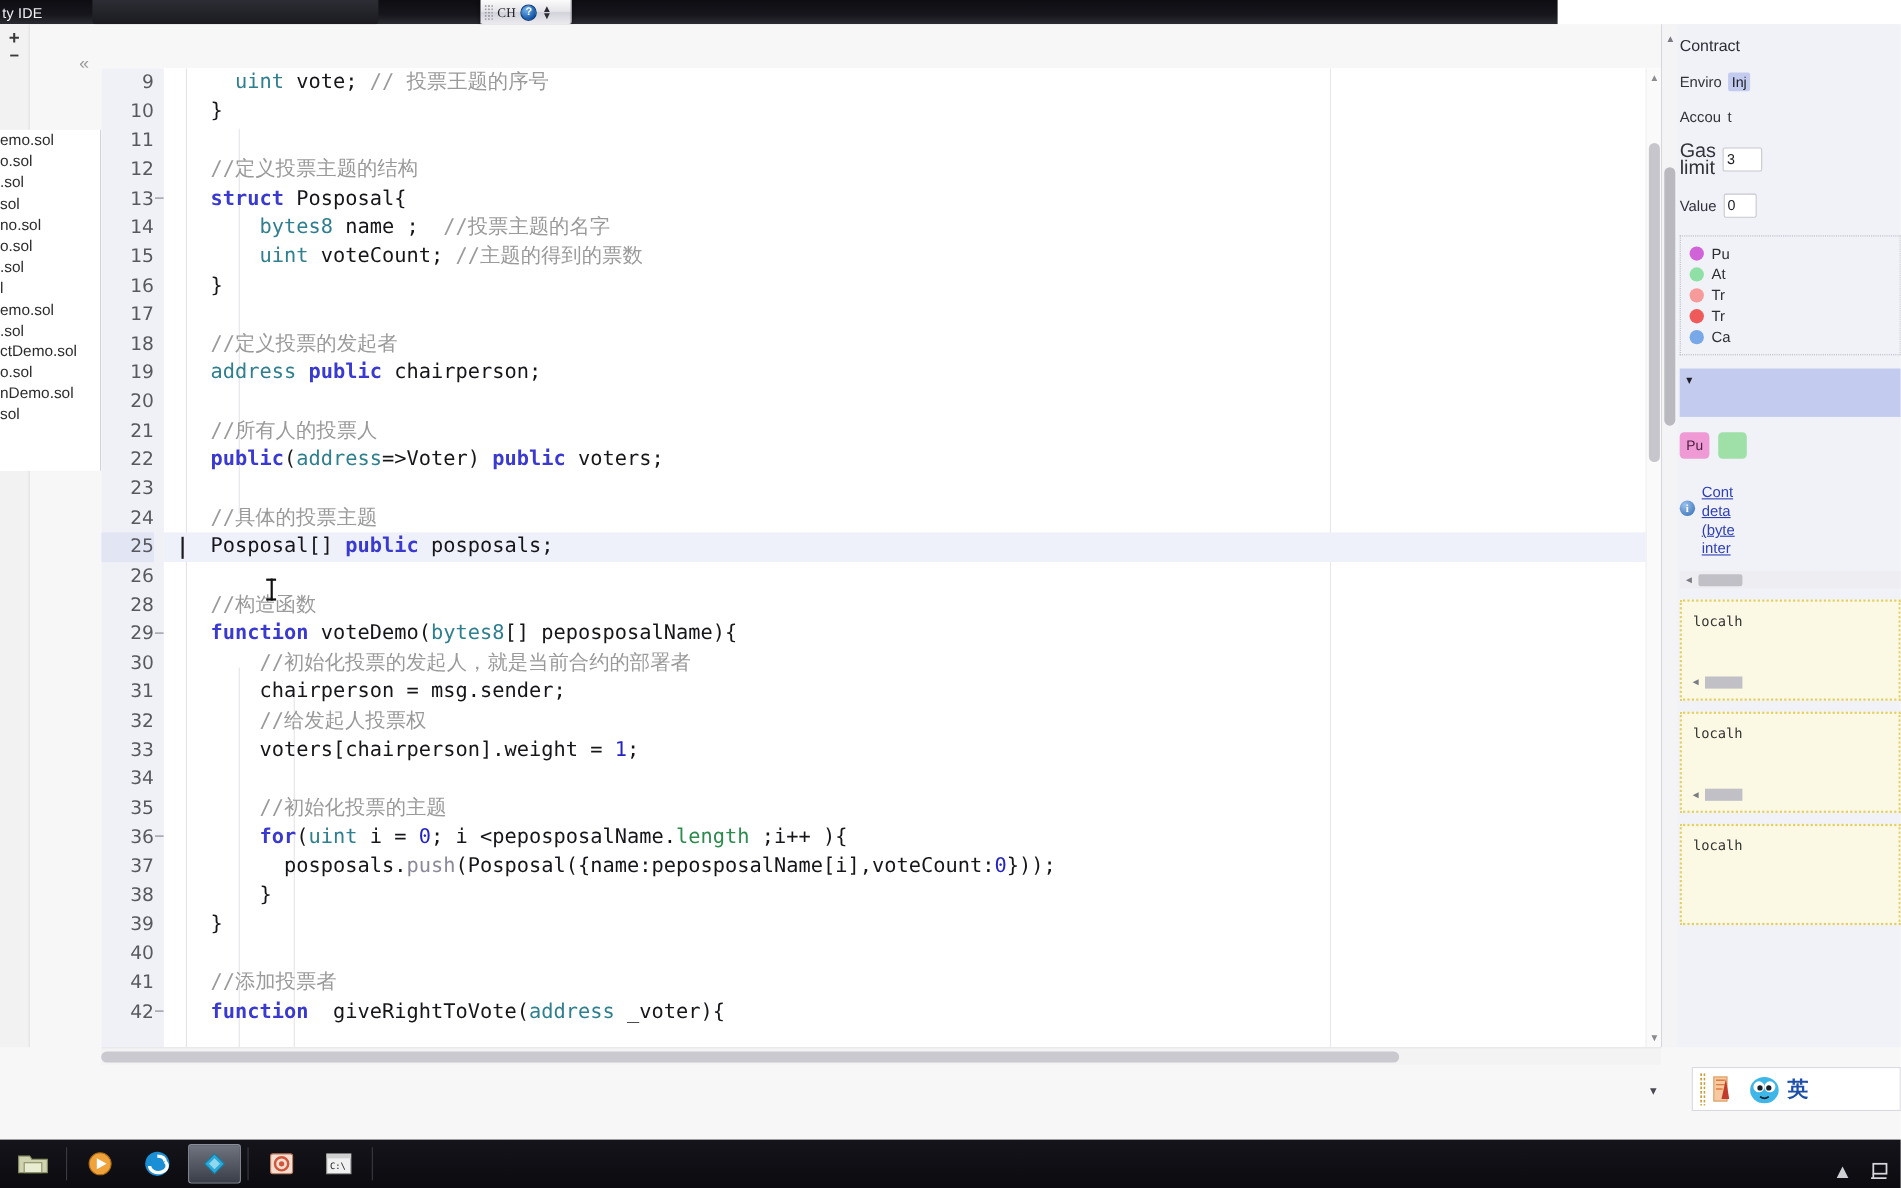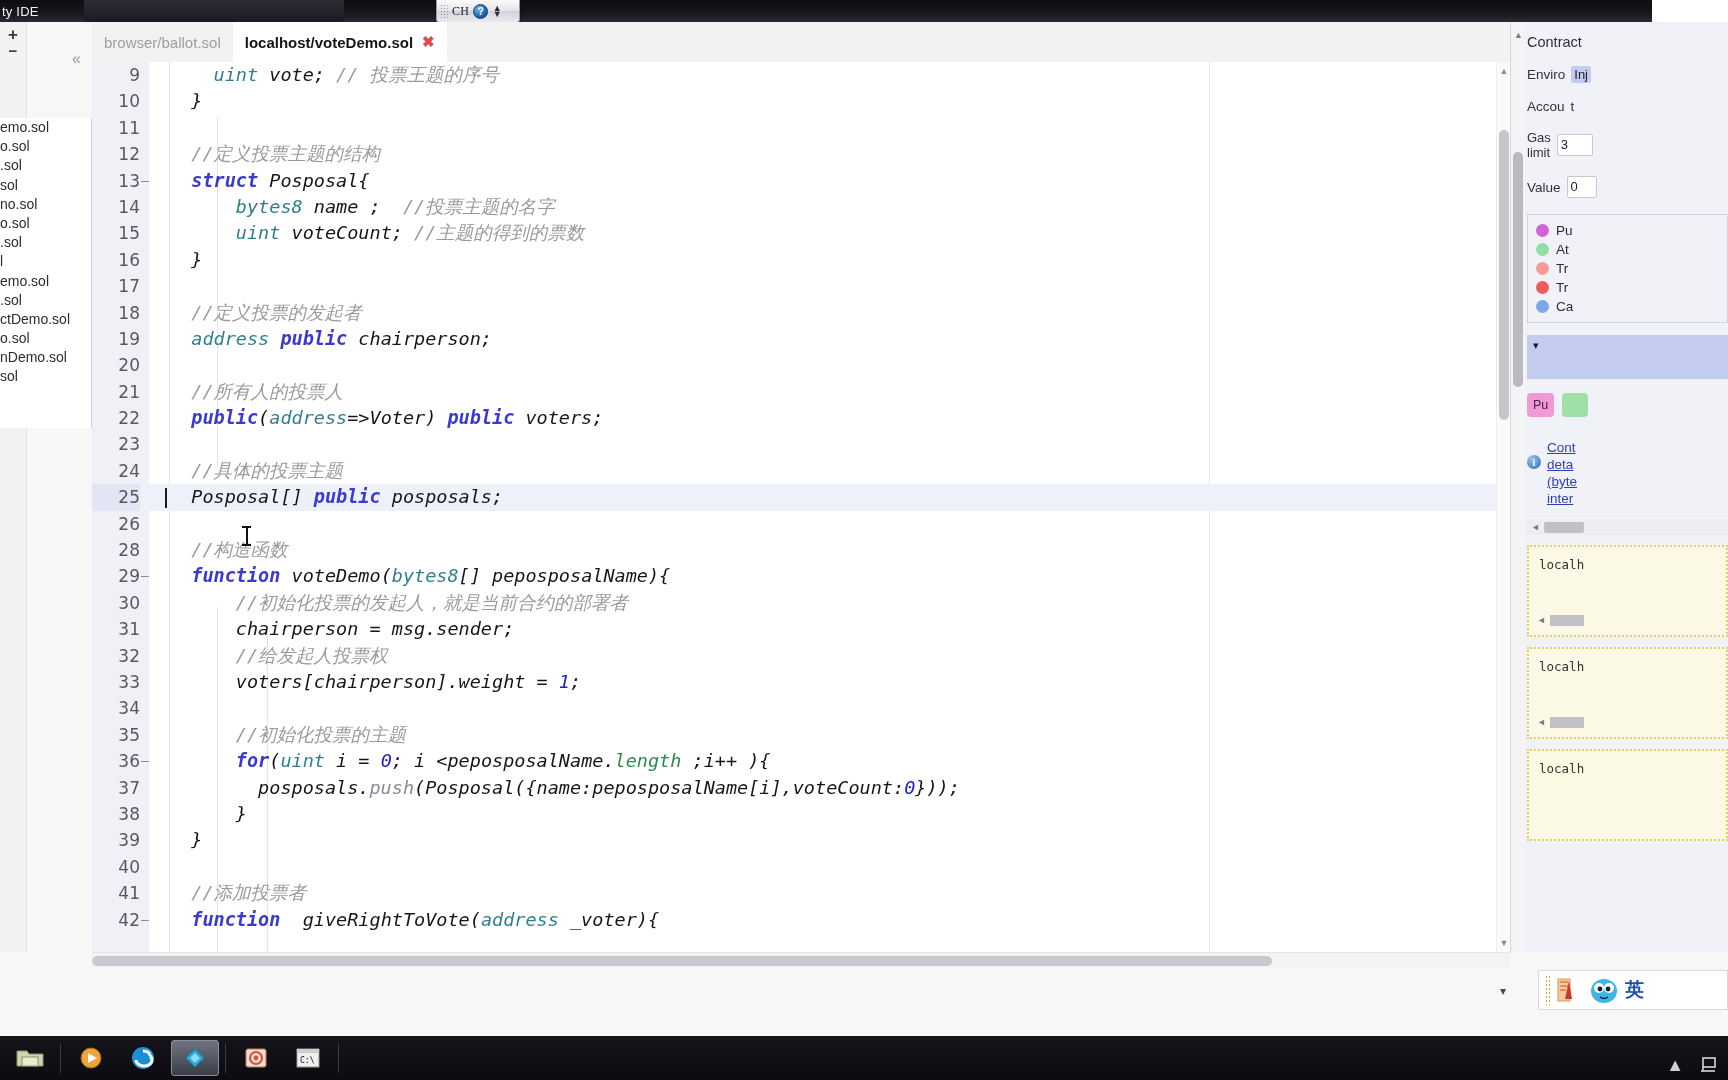--- a/index.html
+++ b/index.html
@@ -8,21 +8,21 @@
     margin: 0; padding: 0;
     width: 1728px; height: 1080px;
     overflow: hidden;
     font-family: "Liberation Sans", sans-serif;
     background: #ffffff;
   }
   #root { position: relative; width: 1728px; height: 1080px; }
 
   
   .browser-titlebar {
-    position: absolute; top: 0; left: 0; width: 1652px; height: 22px;
+    position: absolute; top: 0; left: 0; width: 1416px; height: 22px;
     background: linear-gradient(to bottom, #0d0d12 0%, #16161c 60%, #2b2b33 100%);
     color: #e8e8ee;
     font-size: 12px;
     display: flex; align-items: center;
   }
   .browser-title {
     margin-left: 0px; padding-left: 2px;
     font-size: 13px; color: #f2f2f6;
     letter-spacing: .2px;
     white-space: nowrap;
@@ -151,21 +151,21 @@
   .row.hl .ln { background: #e2e5f4; }
   .ln {
     position: absolute; left: -57px; width: 48px;
     text-align: right;
     color: #58585f; font-size: 17px;
     font-family: "DejaVu Sans", sans-serif;
   }
   .fold {
     position: absolute; left: -8px; width: 8px; color: #7a7a85; font-size: 13px;
   }
-  .codetext { padding-left: 20px; display:block;font-style:italic; }
+  .codetext { padding-left: 20px; display:block; }
 
   
   .cmt   { color: #9a9a9a; }
   .kw    { color: #3a3ad0; font-weight: 600; }     
   .typ   { color: #2f7f8f; }                        
   .num   { color: #2323c8; }
   .fn    { color: #8a8a9a; }                        
   .prop  { color: #2e8b4e; }                        
   .plain { color: #16161a; }
 
@@ -222,21 +222,21 @@
   .rp-thumb {
     position:absolute; left:2px; top: 130px; width:10px; height:235px;
     background:#b9b9bf; border-radius:5px;
   }
   .rp-arrow { position:absolute; left:3px; top:8px; font-size:9px; color:#7b7b84; }
   .rp-body { position:absolute; left: 16px; top:0; right:0; bottom:0; }
 
   .rp-title { margin: 12px 0 16px 0; font-size: 14.5px; color: #2d2d35; }
   .rp-row { display:flex; align-items:center; margin-top: 16px; gap:6px; }
   .rp-label { color: #32323a; white-space: nowrap; font-size: 13.5px; }
-  .rp-label2 { color:#32323a; line-height:15px; font-size:13px; }
+  .rp-label2 { color:#32323a; line-height:15px; font-size:18px; }
   .rp-select {
     background: #c3cbef; color:#20202a; font-size: 13px;
     padding: 1px 3px; border-radius:2px; white-space:nowrap; overflow:hidden;
   }
   .rp-input {
     background:#fff; border:1px solid #c8c8d0; height:22px; font-size:13px;
     padding: 0 3px; color:#20202a; border-radius:2px; overflow:hidden; white-space:nowrap;
   }
   .legend-box {
     margin-top: 16px; border: 1px dotted #b8b8c2; padding: 6px 4px 6px 8px;
@@ -364,29 +364,20 @@
       <div class="file-item">.sol</div>
       <div class="file-item">l</div>
       <div class="file-item">emo.sol</div>
       <div class="file-item">.sol</div>
       <div class="file-item">ctDemo.sol</div>
       <div class="file-item">o.sol</div>
       <div class="file-item">nDemo.sol</div>
       <div class="file-item">sol</div>
     </div>
 
-    <div class="tabbar">
-      <div class="tab inactive">
-        <span>browser/ballot.sol</span>
-      </div>
-      <div class="tab active">
-        <span>localhost/voteDemo.sol</span>
-        <span class="tab-close">✖</span>
-      </div>
-    </div>
 
     <div class="editor">
       <div class="gutter"></div>
       <div class="code-area">
         <div class="vline"></div>
         <div class="indent-guide" style="left:20px; top:0; bottom:0;"></div>
         <div class="indent-guide" style="left:68px; top:55px; height:350px;"></div>
         <div class="indent-guide" style="left:68px; top:545px; bottom:0;"></div>
         <div class="indent-guide" style="left:118px; top:570px; height:340px;"></div>
         <div id="code-rows">

